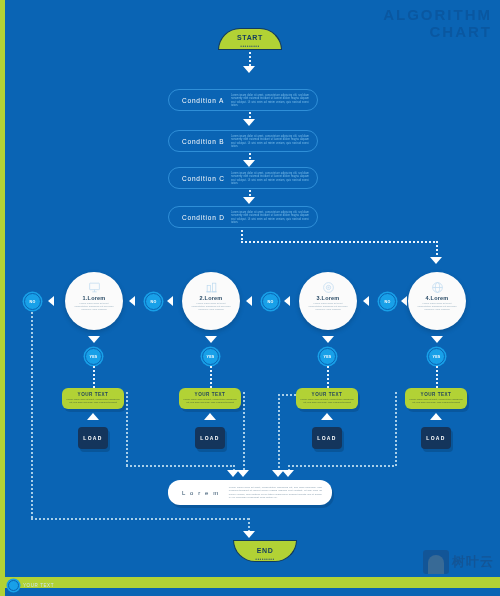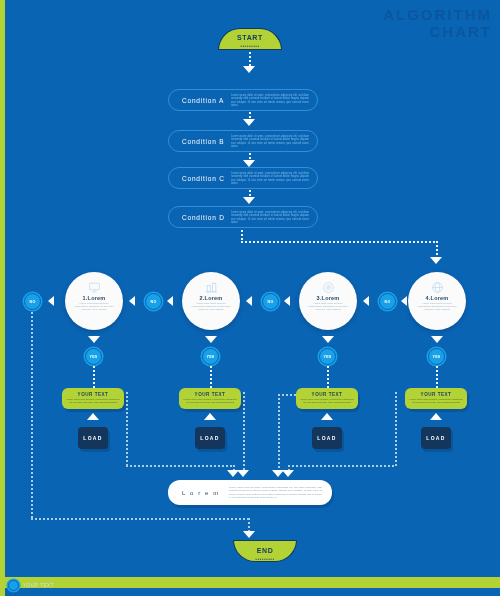--- a/index.html
+++ b/index.html
@@ -415,20 +415,24 @@
   <div class="abs dv-d" style="left:31px; top:312px; height:207px;"></div>
   <div class="abs dh-d" style="left:31px; top:518px; width:218px;"></div>
   <div class="abs dv-d" style="left:248px; top:518px; height:16px;"></div>
   <div class="abs tri-down" style="left:243px; top:531px;"></div>
 
   <div class="abs cap cap-end" style="left:233px; top:540px;">
     <div class="lbl">END</div>
     <div class="dots">•••••••••</div>
   </div>
 
+  <div class="abs" id="watermark">
+    <div id="wm-logo"></div>
+    <div id="wm-text">树叶云</div>
+  </div>
 
   <div class="abs" id="footer-bar"></div>
   <div class="abs" id="footer-badge">
     <div class="dot"></div>
     <div class="ftxt">YOUR TEXT</div>
   </div>
 
 </div>
 
 </body></html>

